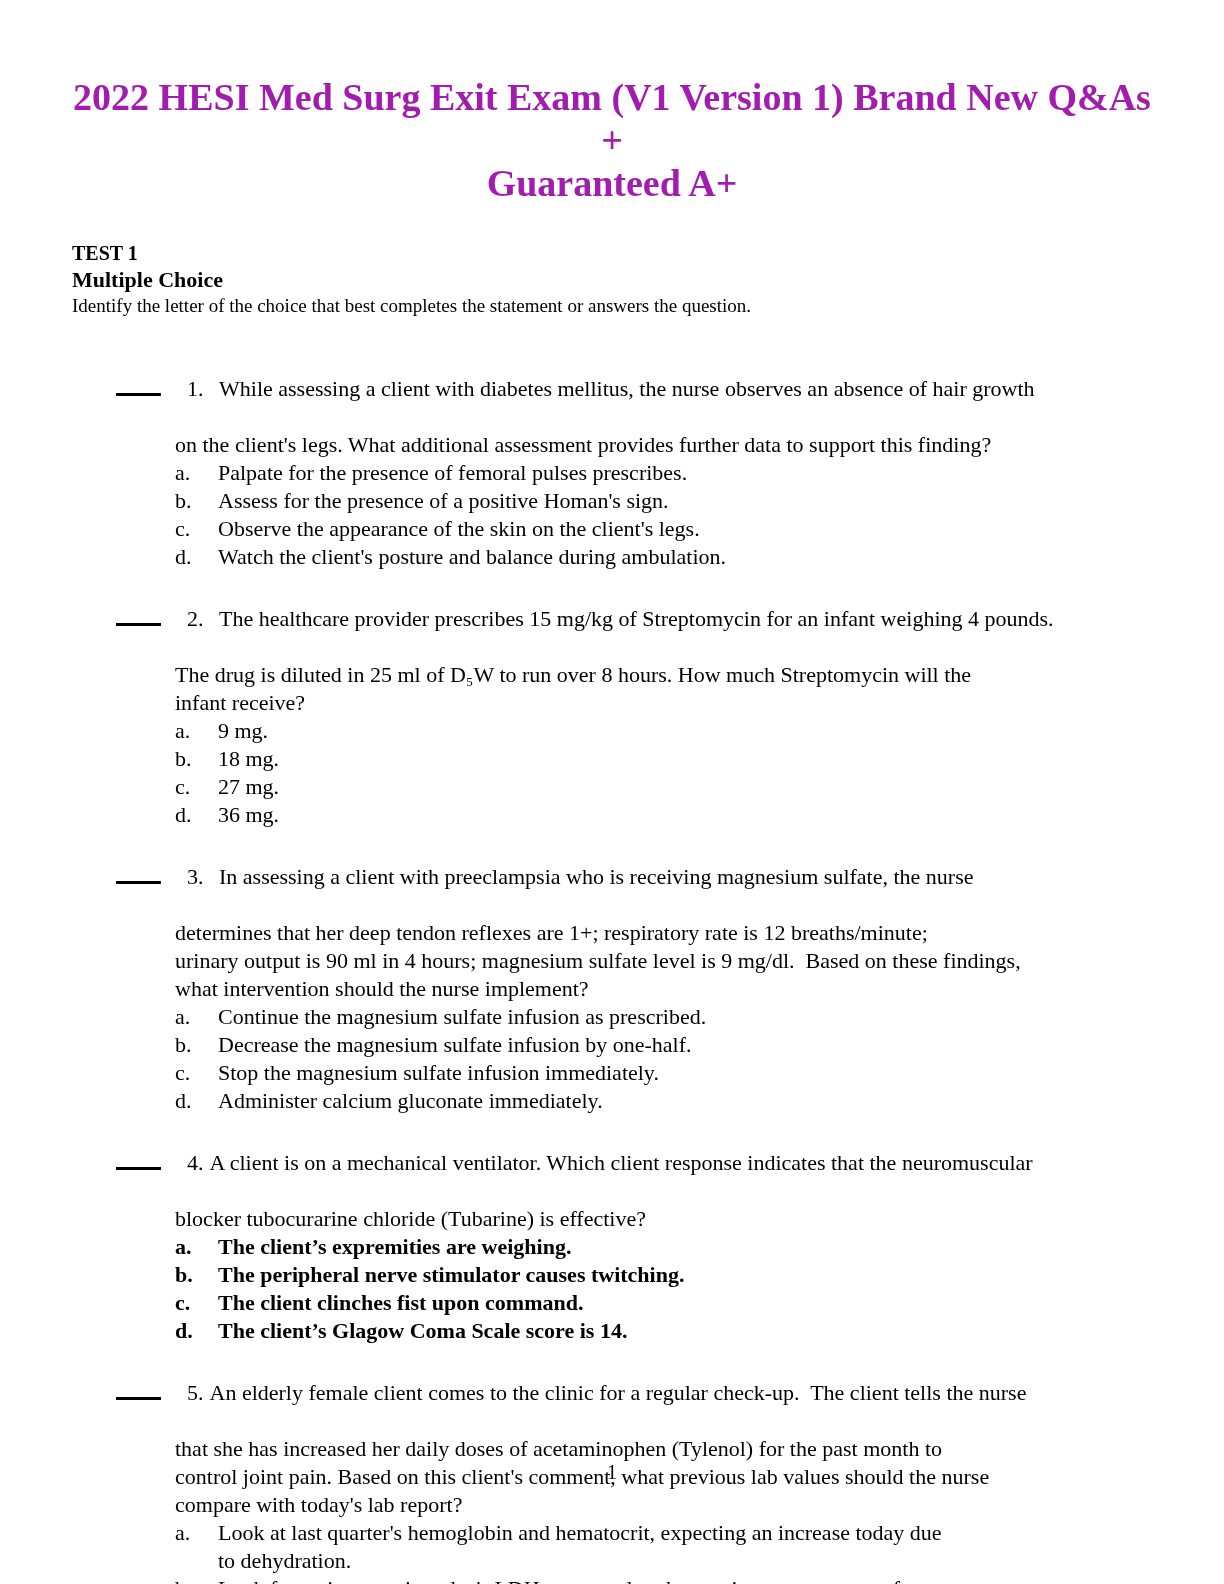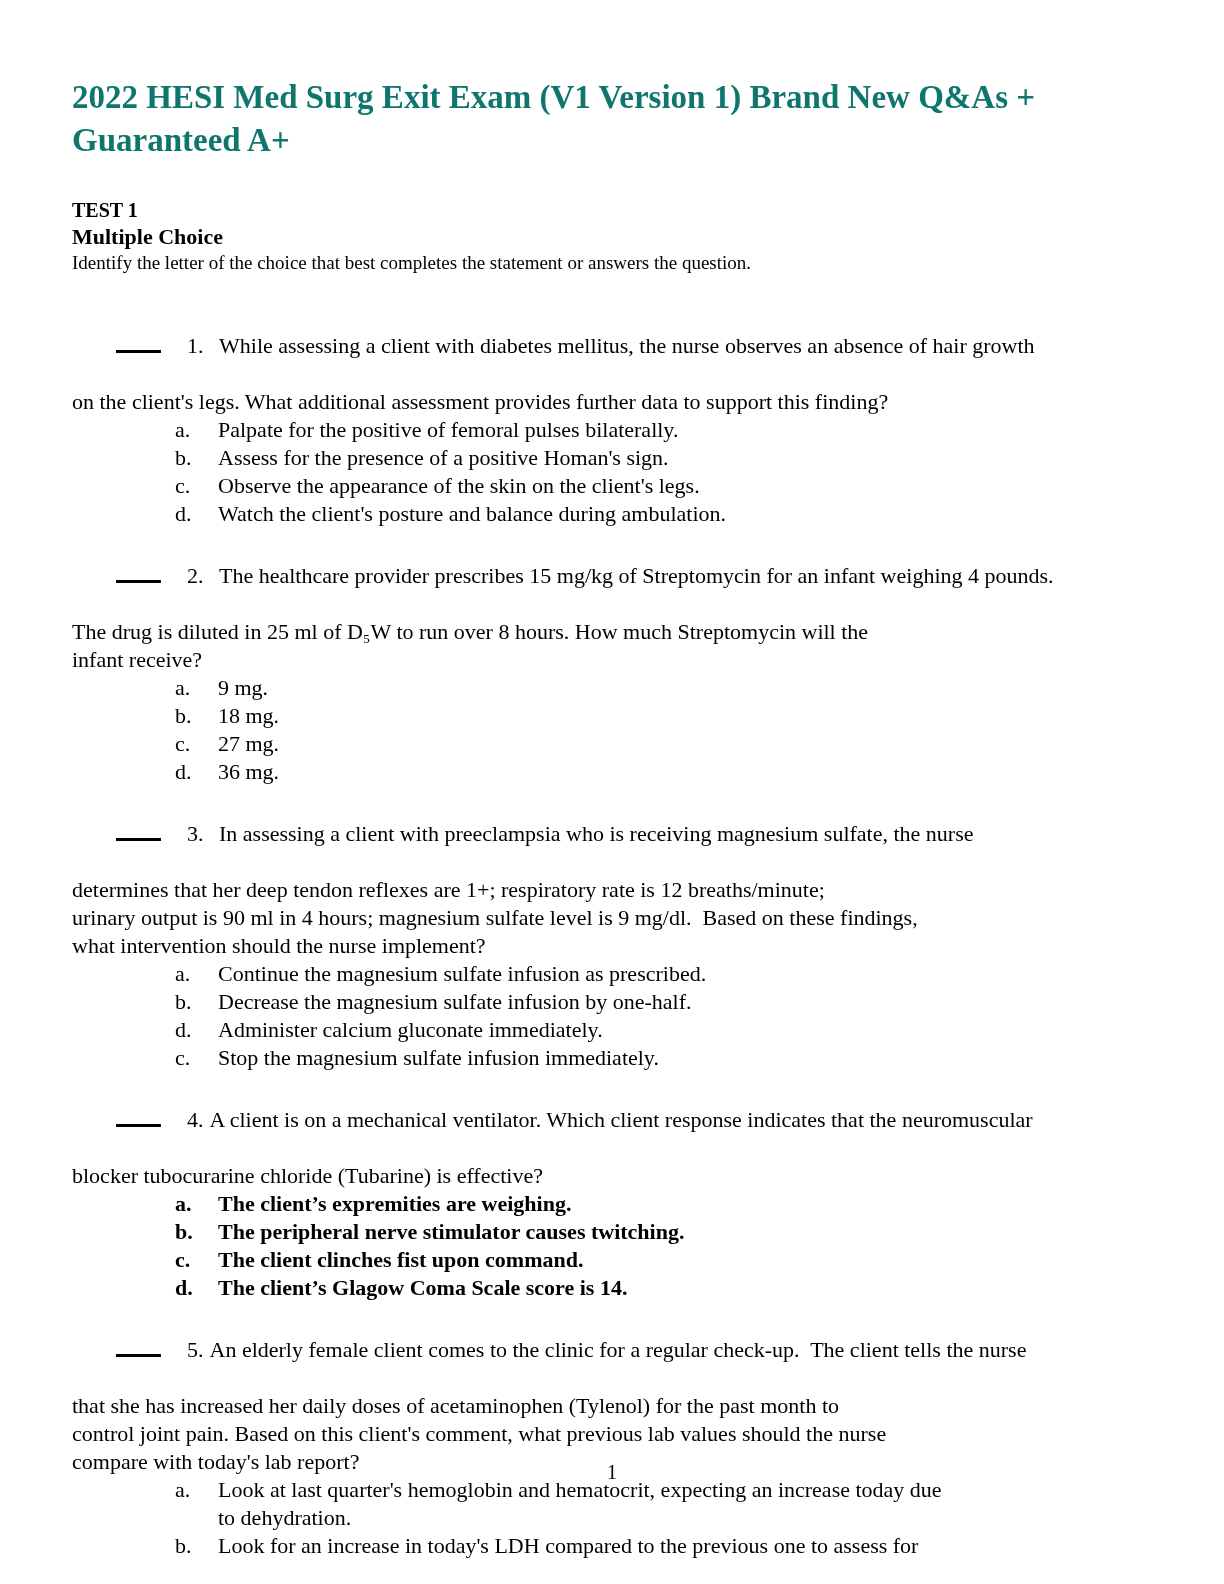--- a/index.html
+++ b/index.html
@@ -8,22 +8,23 @@
     position: relative;
     width: 1224px;
     height: 1584px;
     background: #ffffff;
     font-family: "Liberation Serif", "DejaVu Serif", serif;
     color: #000000;
     padding: 76px 72px 0 72px;
     overflow: hidden;
   }
   .doc-title {
-    color: #0f766e;
-    font-size: 33px;
+    text-align: center;
+    color: #a21caf;
+    font-size: 38px;
     line-height: 43px;
     font-weight: bold;
   }
   .test-label {
     margin-top: 34px;
     font-size: 20px;
     line-height: 28px;
     font-weight: bold;
   }
   .section-heading {
@@ -42,21 +43,21 @@
     display: inline-block;
     width: 45px;
     height: 20px;
     border-bottom: 3px solid #000;
     margin-right: 26px;
     vertical-align: baseline;
   }
   .q-num { display: inline-block; min-width: 32px; font-weight: normal; }
   .narrow .q-num { min-width: 0; margin-right: 6px; }
   .stem-text { font-weight: normal; }
-  .q-cont { }
+  .q-cont { margin-left: 103px; }
   .opt { margin-left: 103px; line-height: 28px; white-space: pre-wrap; }
   .opt-letter { display: inline-block; width: 43px; }
   .opt-cont { margin-left: 146px; line-height: 28px; white-space: pre-wrap; }
   .bold-opts .opt { font-weight: bold; }
   .page-number {
     position: absolute;
     top: 1460px;
     left: 0;
     width: 100%;
     text-align: center;
@@ -79,21 +80,21 @@
   <div class="section-heading">Multiple Choice</div>
   <div class="instructions">Identify the letter of the choice that best completes the statement or answers the question.</div>
 
   <div class="questions">
 
     <div class="question">
       <div class="q-line">
         <span class="blank"></span><span class="q-num">1.</span><span class="stem-text">While assessing a client with diabetes mellitus, the nurse observes an absence of hair growth</span>
       </div>
       <div class="q-line q-cont stem-text">on the client's legs. What additional assessment provides further data to support this finding?</div>
-      <div class="opt"><span class="opt-letter">a.</span><span class="opt-text">Palpate for the positive of femoral pulses bilaterally.</span></div>
+      <div class="opt"><span class="opt-letter">a.</span><span class="opt-text">Palpate for the presence of femoral pulses prescribes.</span></div>
       <div class="opt"><span class="opt-letter">b.</span><span class="opt-text">Assess for the presence of a positive Homan's sign.</span></div>
       <div class="opt"><span class="opt-letter">c.</span><span class="opt-text">Observe the appearance of the skin on the client's legs.</span></div>
       <div class="opt"><span class="opt-letter">d.</span><span class="opt-text">Watch the client's posture and balance during ambulation.</span></div>
     </div>
 
     <div class="question">
       <div class="q-line">
         <span class="blank"></span><span class="q-num">2.</span><span class="stem-text">The healthcare provider prescribes 15 mg/kg of Streptomycin for an infant weighing 4 pounds.</span>
       </div>
       <div class="q-line q-cont stem-text">The drug is diluted in 25 ml of D₅W to run over 8 hours. How much Streptomycin will the</div>
@@ -106,22 +107,22 @@
 
     <div class="question">
       <div class="q-line">
         <span class="blank"></span><span class="q-num">3.</span><span class="stem-text">In assessing a client with preeclampsia who is receiving magnesium sulfate, the nurse</span>
       </div>
       <div class="q-line q-cont stem-text">determines that her deep tendon reflexes are 1+; respiratory rate is 12 breaths/minute;</div>
       <div class="q-line q-cont stem-text">urinary output is 90 ml in 4 hours; magnesium sulfate level is 9 mg/dl.  Based on these findings,</div>
       <div class="q-line q-cont stem-text">what intervention should the nurse implement?</div>
       <div class="opt"><span class="opt-letter">a.</span><span class="opt-text">Continue the magnesium sulfate infusion as prescribed.</span></div>
       <div class="opt"><span class="opt-letter">b.</span><span class="opt-text">Decrease the magnesium sulfate infusion by one-half.</span></div>
+      <div class="opt"><span class="opt-letter">c.</span><span class="opt-text">Stop the magnesium sulfate infusion immediately.</span></div>
       <div class="opt"><span class="opt-letter">d.</span><span class="opt-text">Administer calcium gluconate immediately.</span></div>
-      <div class="opt"><span class="opt-letter">c.</span><span class="opt-text">Stop the magnesium sulfate infusion immediately.</span></div>
     </div>
 
     <div class="question narrow bold-opts">
       <div class="q-line">
         <span class="blank"></span><span class="q-num">4.</span><span class="stem-text">A client is on a mechanical ventilator. Which client response indicates that the neuromuscular</span>
       </div>
       <div class="q-line q-cont stem-text">blocker tubocurarine chloride (Tubarine) is effective?</div>
       <div class="opt"><span class="opt-letter">a.</span><span class="opt-text">The client’s expremities are weighing.</span></div>
       <div class="opt"><span class="opt-letter">b.</span><span class="opt-text">The peripheral nerve stimulator causes twitching.</span></div>
       <div class="opt"><span class="opt-letter">c.</span><span class="opt-text">The client clinches fist upon command.</span></div>

